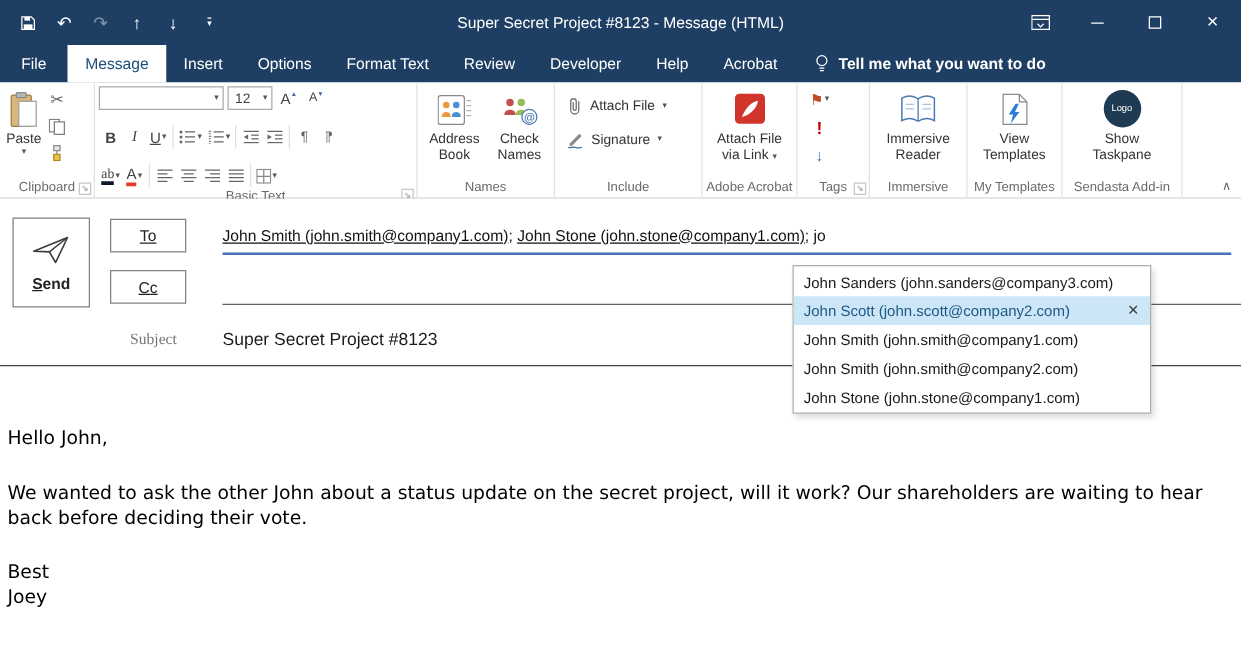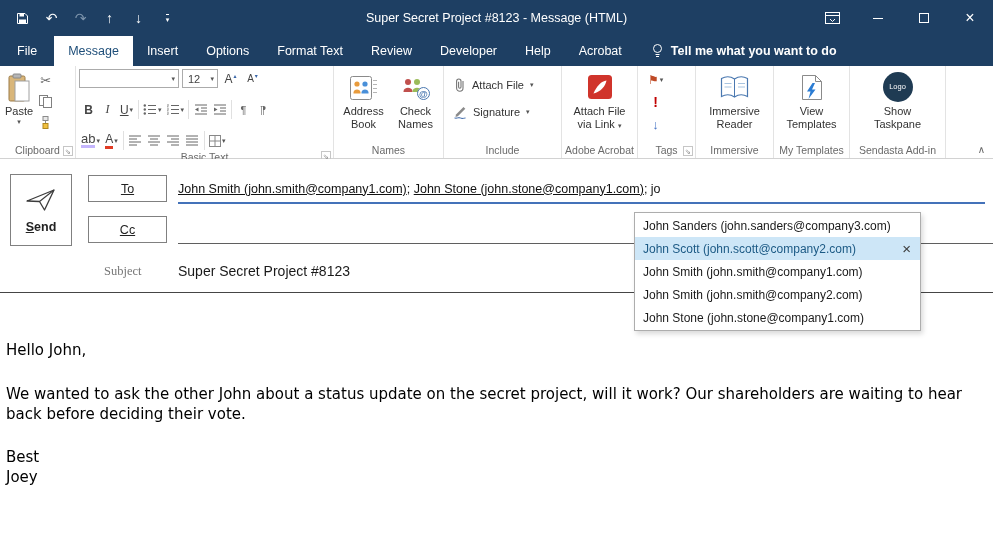--- a/index.html
+++ b/index.html
@@ -42,39 +42,39 @@
 .btrows{display:flex;flex-direction:column;gap:10px;width:100%;}
 .btrow{display:flex;align-items:center;height:21px;}
 .combo{border:1px solid #ababab;height:19px;display:flex;align-items:center;background:#fff;font-size:11px;color:#444;padding:0 3px 0 5px;}
 .combo .caret{margin-left:auto;}
 .bt-A{font-size:12px;color:#444;}
 .bt-A.sm{font-size:10px;}
 .amark{font-size:6px;color:#3a66a8;align-self:flex-start;margin-top:3px;}
 .bt-b{font-weight:bold;font-size:12px;color:#444;}
 .bt-i{font-style:italic;font-family:"Liberation Serif",serif;font-size:12px;color:#444;}
 .bt-u{text-decoration:underline;font-size:12px;color:#444;}
-.hl{border-bottom:3px solid #c4b5fd;font-size:13px;color:#444;line-height:12px;}
+.hl{border-bottom:3px solid #0f172a;font-size:11px;color:#444;line-height:12px;font-family:Liberation Serif, serif;}
 .fc{border-bottom:3px solid #e03b24;font-size:12px;color:#444;line-height:13px;}
 .pilcrow{font-size:11px;color:#666;}
 .pilcrow.flip{transform:scaleX(-1);}
 .glyph{font-size:13px;color:#666;}
 .medbtn{display:flex;align-items:center;gap:6px;height:23px;padding:0 6px;font-size:11px;color:#333;}
 .flag{font-size:12px;color:#bf4a26;line-height:12px;}
 .imp-high{font-weight:bold;font-size:14px;color:#c00000;}
 .imp-low{font-weight:bold;font-size:13px;color:#4472c4;}
 .logo-circle{width:30px;height:30px;border-radius:50%;background:#1f3b53;color:#fff;font-size:7.5px;display:flex;align-items:center;justify-content:center;}
 .rfill{flex:1;position:relative;}
 .collapse{position:absolute;right:8px;bottom:3px;color:#666;font-size:10px;}
 
 
 .compose{position:relative;height:134px;background:#fff;}
 .sendbtn{position:absolute;left:10px;top:15px;width:62px;height:72px;border:1px solid #808080;display:flex;flex-direction:column;align-items:center;justify-content:center;gap:7px;font-size:12.5px;color:#222;background:#fff;font-weight:bold;}
 .slabel{display:block;}
 .slabel::first-letter{text-decoration:underline;}
-.fieldbtn{position:absolute;left:88px;width:79px;height:27px;border:1px solid #808080;display:flex;align-items:center;justify-content:center;font-size:12.5px;color:#222;text-decoration:underline;background:#fff;}
+.fieldbtn{position:absolute;left:88px;width:61px;height:27px;border:1px solid #808080;display:flex;align-items:center;justify-content:center;font-size:12.5px;color:#222;text-decoration:underline;background:#fff;}
 .torow{position:absolute;left:178px;right:8px;top:16px;height:29px;border-bottom:2px solid #4472b9;display:flex;align-items:center;font-size:12.5px;color:#111;}
 .torow span{white-space:pre;}
 .recipient{text-decoration:underline;}
 .ccrow{position:absolute;left:178px;right:0;top:57px;height:28px;border-bottom:1px solid #5f5f5f;}
 .subjlabel{position:absolute;left:104px;top:99px;height:26px;display:flex;align-items:center;color:#767676;font-size:12.5px;font-family:Liberation Serif, serif;}
 .subjval{position:absolute;left:178px;top:99px;height:26px;display:flex;align-items:center;font-size:14px;color:#1a1a1a;}
 .hsep{position:absolute;left:0;right:0;bottom:0;border-top:1px solid #454545;}
 
 
 .autocomplete{position:absolute;left:634px;top:212px;width:287px;background:#fff;border:1px solid #adadad;box-shadow:2px 3px 5px rgba(0,0,0,0.15);z-index:10;padding:1px 0;}

